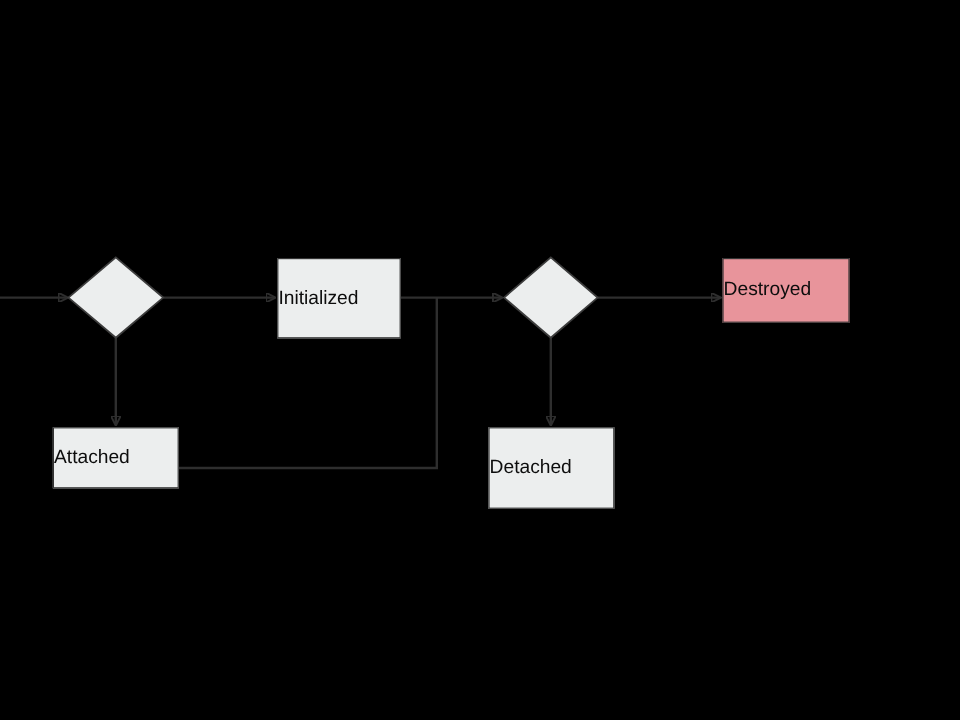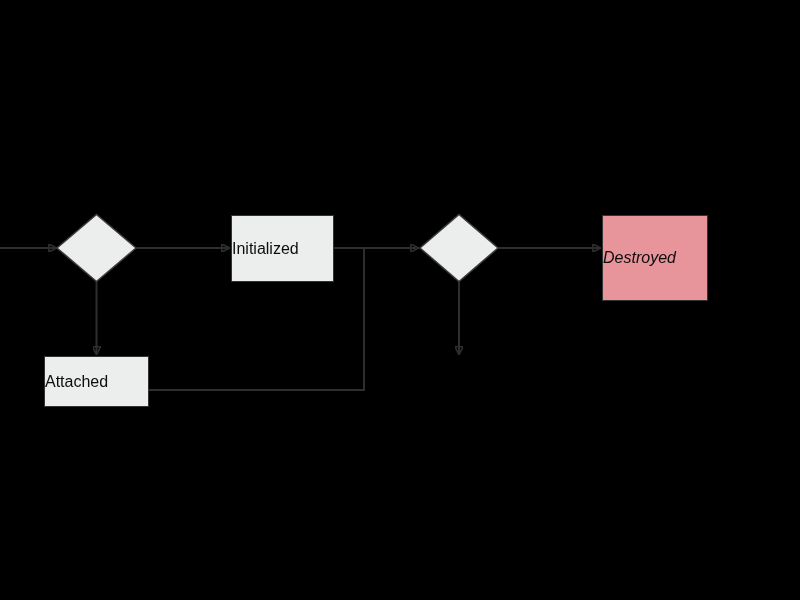--- a/index.html
+++ b/index.html
@@ -68,22 +68,25 @@
     <path d="M459,281.5 V354" marker-end="url(#arrow)"></path>
 
     <polygon class="diamond" points="57,248 96.5,214.5 136,248 96.5,281.5"></polygon>
     <polygon class="diamond" points="420,248 459,214.5 498,248 459,281.5"></polygon>
   </svg>
 
   <div class="node" style="left:231px; top:215px; width:103px; height:67px;">
     <span>Initialized</span>
   </div>
 
-  <div class="node destroyed" style="left:602px; top:215px; width:106px; height:86px;font-style:italic;">
+  <div class="node destroyed" style="left:602px; top:215px; width:106px; height:54px;">
     <span>Destroyed</span>
   </div>
 
   <div class="node" style="left:44px; top:356px; width:105px; height:51px;">
     <span>Attached</span>
   </div>
 
+  <div class="node" style="left:407px; top:356px; width:105px; height:68px;">
+    <span>Detached</span>
+  </div>
 
 </div>
 
 </body></html>

